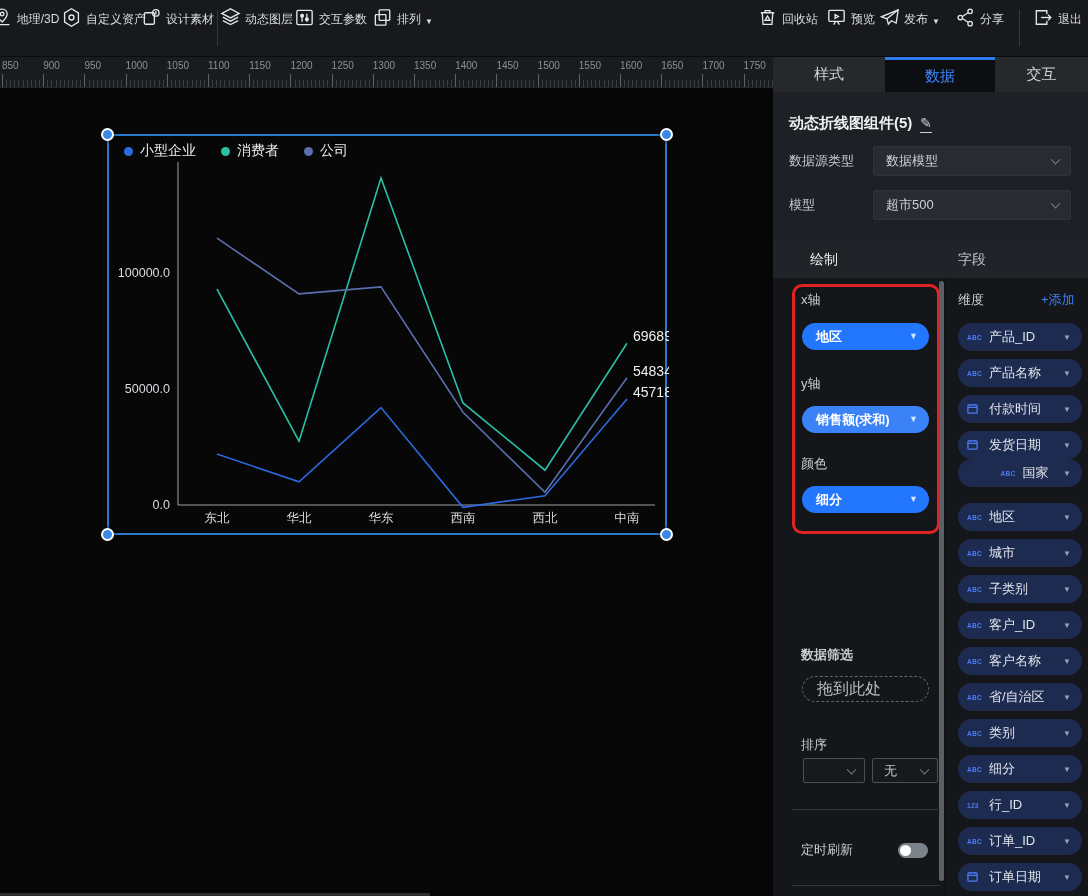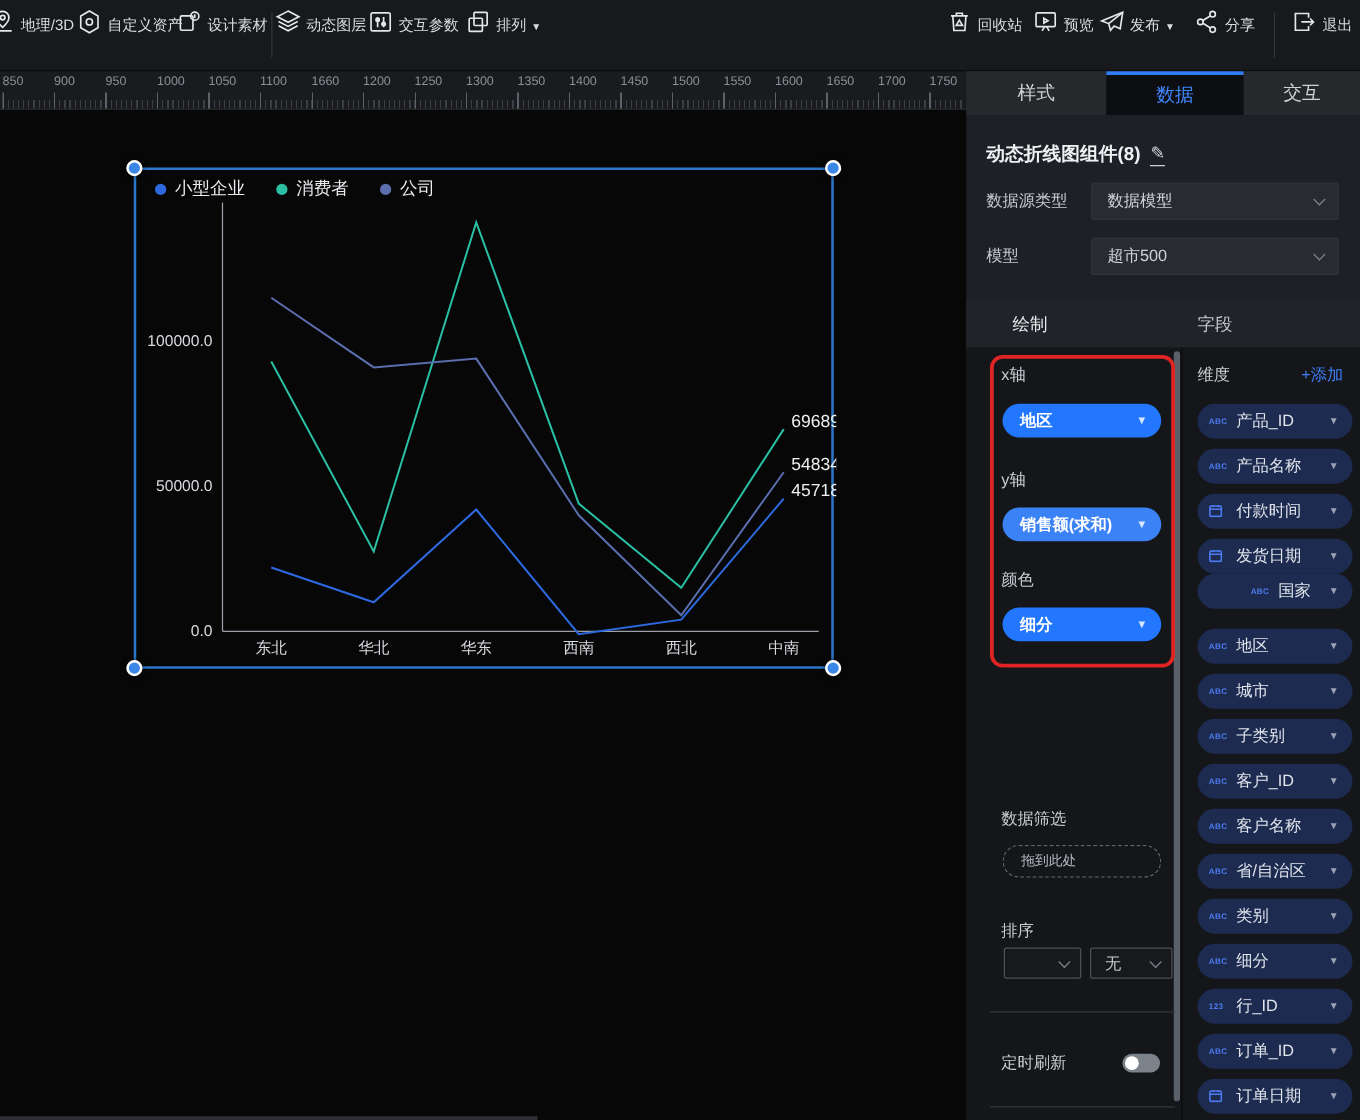--- a/index.html
+++ b/index.html
@@ -54,21 +54,21 @@
   .panel-content { position:absolute; left:0; top:221px; width:315px; height:618px; background:#141619; }
   .col-divider { position:absolute; left:172px; top:0; width:1px; height:618px; background:#0a0b0d; }
   .scroll-thumb { position:absolute; left:166px; top:3px; width:5px; height:600px; background:#5a6067; border-radius:3px; cursor:pointer; }
 
   .hl-red { position:absolute; left:19px; top:6px; width:148px; height:250px; border:3px solid #e02424; border-radius:10px; pointer-events:none; }
 
   .mini-label { position:absolute; left:28px; font-size:13px; color:#c9cdd2; }
   .pill { position:absolute; left:29px; width:127px; height:27px; border-radius:14px; font-size:13px; font-weight:600; color:#fff; line-height:27px; padding-left:14px; cursor:pointer; }
   .pill .caret::after { content:"▼"; position:absolute; right:11px; top:0; line-height:27px; font-size:9px; color:rgba(255,255,255,.8); }
 
-  .dropzone { position:absolute; left:29px; width:127px; height:26px; border:1px dashed #60656c; border-radius:13px; font-size:11px; color:#b9bec5; line-height:24px; padding-left:14px; cursor:pointer; }
+  .dropzone { position:absolute; left:29px; width:127px; height:26px; border:1px dashed #60656c; border-radius:13px; font-size:16px; color:#b9bec5; line-height:24px; padding-left:14px; cursor:pointer; }
   .sort-select { position:absolute; top:424px; height:25px; background:#17191d; border:1px solid #4b5056; border-radius:2px; font-size:13px; color:#c4c8cd; line-height:23px; padding-left:11px; cursor:pointer; }
   .divider-h { position:absolute; left:19px; width:148px; height:1px; background:#32363c; }
   .toggle { position:absolute; left:125px; width:30px; height:15px; border-radius:8px; background:#7c828a; cursor:pointer; }
   .toggle .knob { position:absolute; left:2px; top:2px; width:11px; height:11px; border-radius:50%; background:#fff; }
 
   .fields-header { position:absolute; left:185px; top:13px; font-size:13px; color:#cdd1d6; }
   .add-link { position:absolute; left:268px; top:13px; font-size:13px; color:#3f7ef7; cursor:pointer; }
   .field-pill { position:absolute; left:185px; width:124px; height:28px; border-radius:14px; background:#1d2b50; display:flex; align-items:center; cursor:pointer; }
   .field-type { width:20px; margin-left:9px; font-size:6.5px; font-weight:700; color:#4d7cf0; letter-spacing:.3px; text-align:left; }
   .field-type svg { width:11px; height:11px; stroke:#4d7cf0; fill:none; stroke-width:1.4; }
@@ -181,21 +181,21 @@
 
   <div class="ruler">
     <div class="ticks"></div>
     <div id="ruler-nums">
         <span class="ruler-num" style="left: 2px;">850</span>
         <span class="ruler-num" style="left: 43.2px;">900</span>
         <span class="ruler-num" style="left: 84.4px;">950</span>
         <span class="ruler-num" style="left: 125.6px;">1000</span>
         <span class="ruler-num" style="left: 166.8px;">1050</span>
         <span class="ruler-num" style="left: 208px;">1100</span>
-        <span class="ruler-num" style="left: 249.2px;">1660</span>
+        <span class="ruler-num" style="left: 249.2px;">1150</span>
         <span class="ruler-num" style="left: 290.4px;">1200</span>
         <span class="ruler-num" style="left: 331.6px;">1250</span>
         <span class="ruler-num" style="left: 372.8px;">1300</span>
         <span class="ruler-num" style="left: 414px;">1350</span>
         <span class="ruler-num" style="left: 455.2px;">1400</span>
         <span class="ruler-num" style="left: 496.4px;">1450</span>
         <span class="ruler-num" style="left: 537.6px;">1500</span>
         <span class="ruler-num" style="left: 578.8px;">1550</span>
         <span class="ruler-num" style="left: 620px;">1600</span>
         <span class="ruler-num" style="left: 661.2px;">1650</span>
@@ -247,21 +247,21 @@
   <div class="bottom-strip"></div>
 
   <div class="panel">
     <div class="panel-tabs">
       <div class="p-tab">样式</div>
       <div class="p-tab active">数据</div>
       <div class="p-tab">交互</div>
     </div>
 
     <div class="panel-title">
-      <span>动态折线图组件(8)</span>
+      <span>动态折线图组件(5)</span>
       <span class="edit-pencil">✎</span>
     </div>
 
     <div class="form-label" style="top:89px;">数据源类型</div>
     <div class="select" style="top:89px;">
       <span>数据模型</span>
       <span class="chev"></span>
     </div>
 
     <div class="form-label" style="top:133px;">模型</div>
@@ -289,21 +289,21 @@
         <span>销售额(求和)</span><span class="caret"></span>
       </div>
 
       <div class="mini-label" style="top:177px;">颜色</div>
       <div class="pill" style="top:208px;background:#2277fe;">
         <span>细分</span><span class="caret"></span>
       </div>
 
       <div class="hl-red"></div>
 
-      <div class="mini-label" style="top:368px;">数据筛选</div>
+      <div class="mini-label" style="top:368px;font-weight:bold;">数据筛选</div>
       <div class="dropzone" style="top:398px;">拖到此处</div>
 
       <div class="mini-label" style="top:458px;">排序</div>
       <div class="sort-select" style="left:30px;top:480px;width:62px;">
         <span></span>
         <span class="chev" style="right:9px;"></span>
       </div>
       <div class="sort-select" style="left:99px;top:480px;width:66px;">
         <span>无</span>
         <span class="chev" style="right:9px;"></span>

